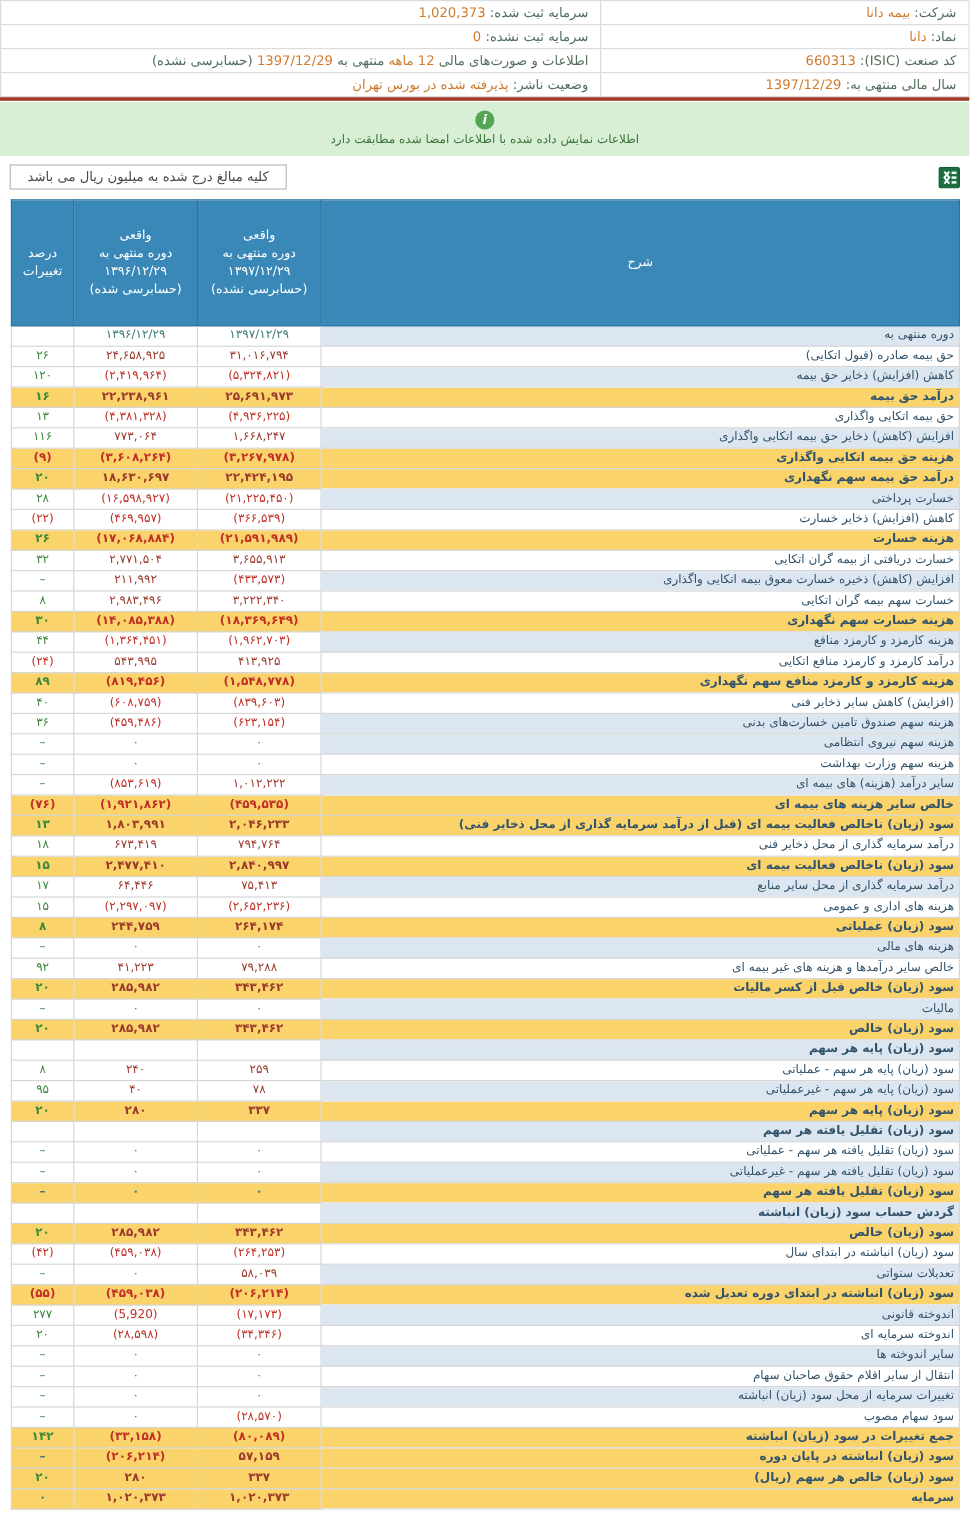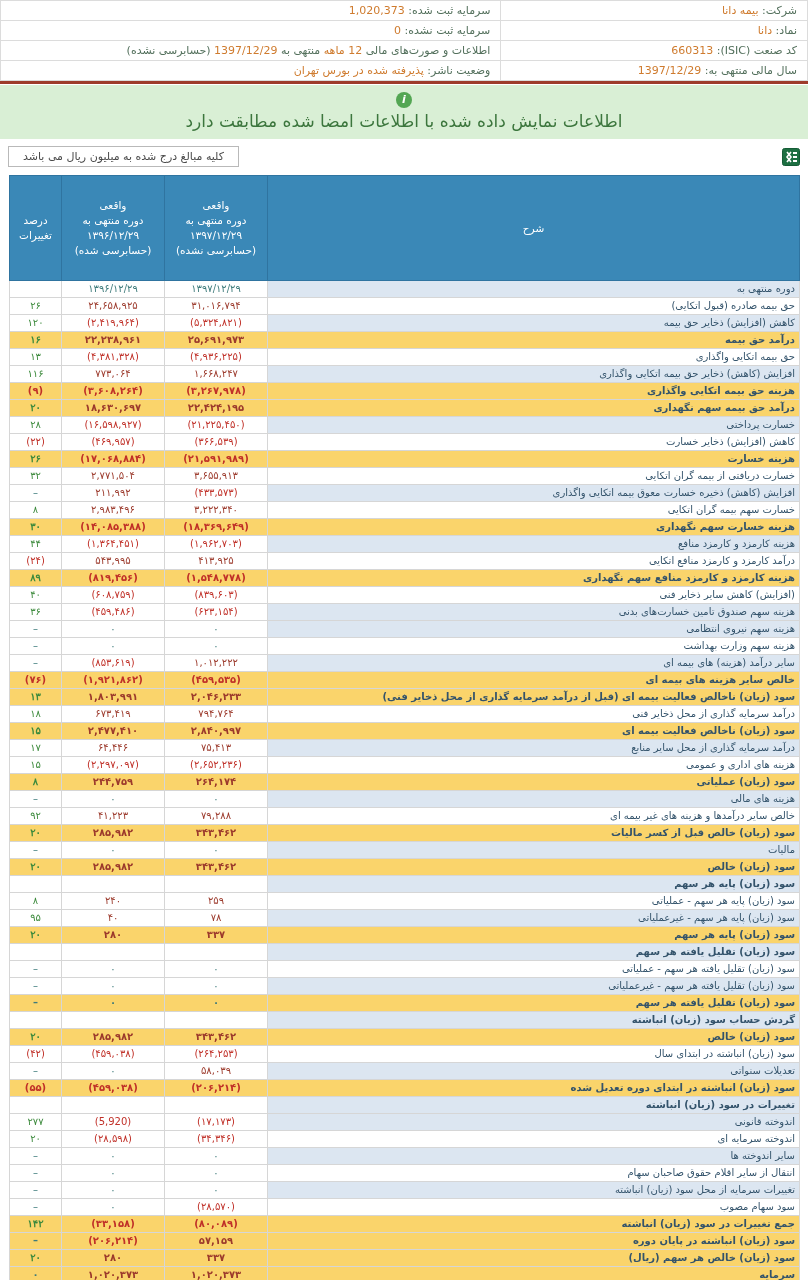--- a/index.html
+++ b/index.html
@@ -22,21 +22,21 @@
   .divider { height: 3px; background: #9e3b2b; }
   
   .banner {
     background: #d9efd5; text-align: center; padding: 5px 0 8px 0; margin-top: 1px;
   }
   .info-icon {
     width: 16px; height: 16px; border-radius: 50%; background: #53a653;
     color: #fff; font-size: 11px; font-weight: bold; line-height: 16px;
     text-align: center; margin: 2px auto 3px auto; font-style: italic;
   }
-  .banner-text { color: #3c763d; font-size: 17px; }
+  .banner-text { color: #3c763d; font-size: 10px; }
   
   .note-row {
     display: flex; justify-content: space-between; align-items: center;
     margin: 7px 8px 8px 8px;
   }
   .excel-icon { width: 18px; height: 18px; cursor: pointer; }
   .unit-note {
     border: 1px solid #b9b9b9; background: #fff; color: #4a4a4a;
     font-size: 11px; padding: 3px 10px; width: 231px; text-align: center;
   }
@@ -58,21 +58,21 @@
   td.desc { text-align: right; color: #33536b; padding-right: 8px; overflow: hidden; white-space: nowrap; }
   td.num, td.pct { text-align: center; }
   
   tr.s-b td.desc { background: #dce6f1; }
   tr.t-h td.desc { background: #dce6f1; font-weight: bold; }
   tr.t-y td { background: #fad46b; font-weight: bold; }
   
   .pos  { color: #9c3a2c; }
   .neg  { color: #c03028; }
   .teal { color: #3e7b7b; }
-  .ppos { color: #3c8a3c; font-family: Liberation Serif, serif; }
+  .ppos { color: #3c8a3c; }
   .pneg { color: #c03028; }
   col.c-desc { width: auto; }
   col.c-num  { width: 103px; }
   col.c-pct  { width: 52px; }
 </style>
 </head>
 <body>
 
 <table class="info-table">
   <tbody>
@@ -446,26 +446,20 @@
         <td class="num pos">۵۸,۰۳۹</td>
         <td class="num teal">۰</td>
         <td class="pct teal">–</td>
       </tr>
       <tr class="t-y">
         <td class="desc">سود (زیان) انباشته در ابتدای دوره تعدیل شده</td>
         <td class="num neg">(۲۰۶,۲۱۴)</td>
         <td class="num neg">(۴۵۹,۰۳۸)</td>
         <td class="pct pneg">(۵۵)</td>
       </tr>
-      <tr class="t-h">
-        <td class="desc">تغییرات در سود (زیان) انباشته</td>
-        <td class="num "></td>
-        <td class="num "></td>
-        <td class="pct "></td>
-      </tr>
       <tr class="t-n s-b">
         <td class="desc">اندوخته قانونی</td>
         <td class="num neg">(۱۷,۱۷۳)</td>
         <td class="num neg">(5,920)</td>
         <td class="pct ppos">۲۷۷</td>
       </tr>
       <tr class="t-n s-w">
         <td class="desc">اندوخته سرمایه ای</td>
         <td class="num neg">(۳۴,۳۴۶)</td>
         <td class="num neg">(۲۸,۵۹۸)</td>

